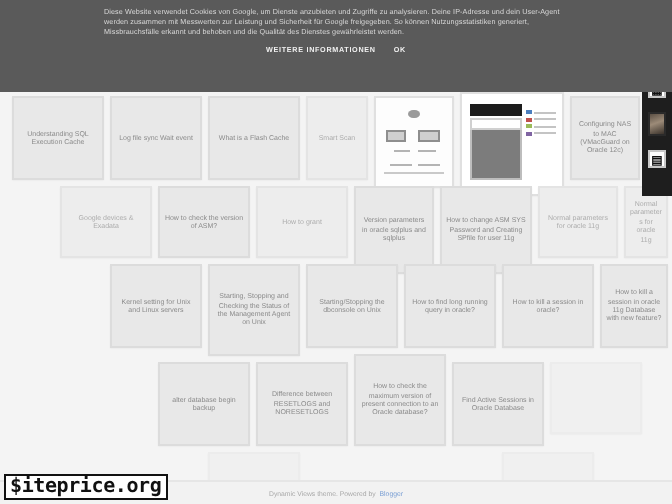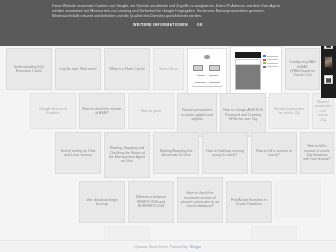--- a/index.html
+++ b/index.html
@@ -255,14 +255,15 @@
       <div class="card ghost" style="left: 251px; top: 180px; width: 46px; height: 20px;">
         <div class="title"></div>
       </div>
     </div>
 
   <div id="footer">
     <span>Dynamic Views theme. Powered by</span>
     <a href="#">Blogger</a>
   </div>
 
+  <div id="watermark">$iteprice.org</div>
 
 </div>
 
 </body></html>

